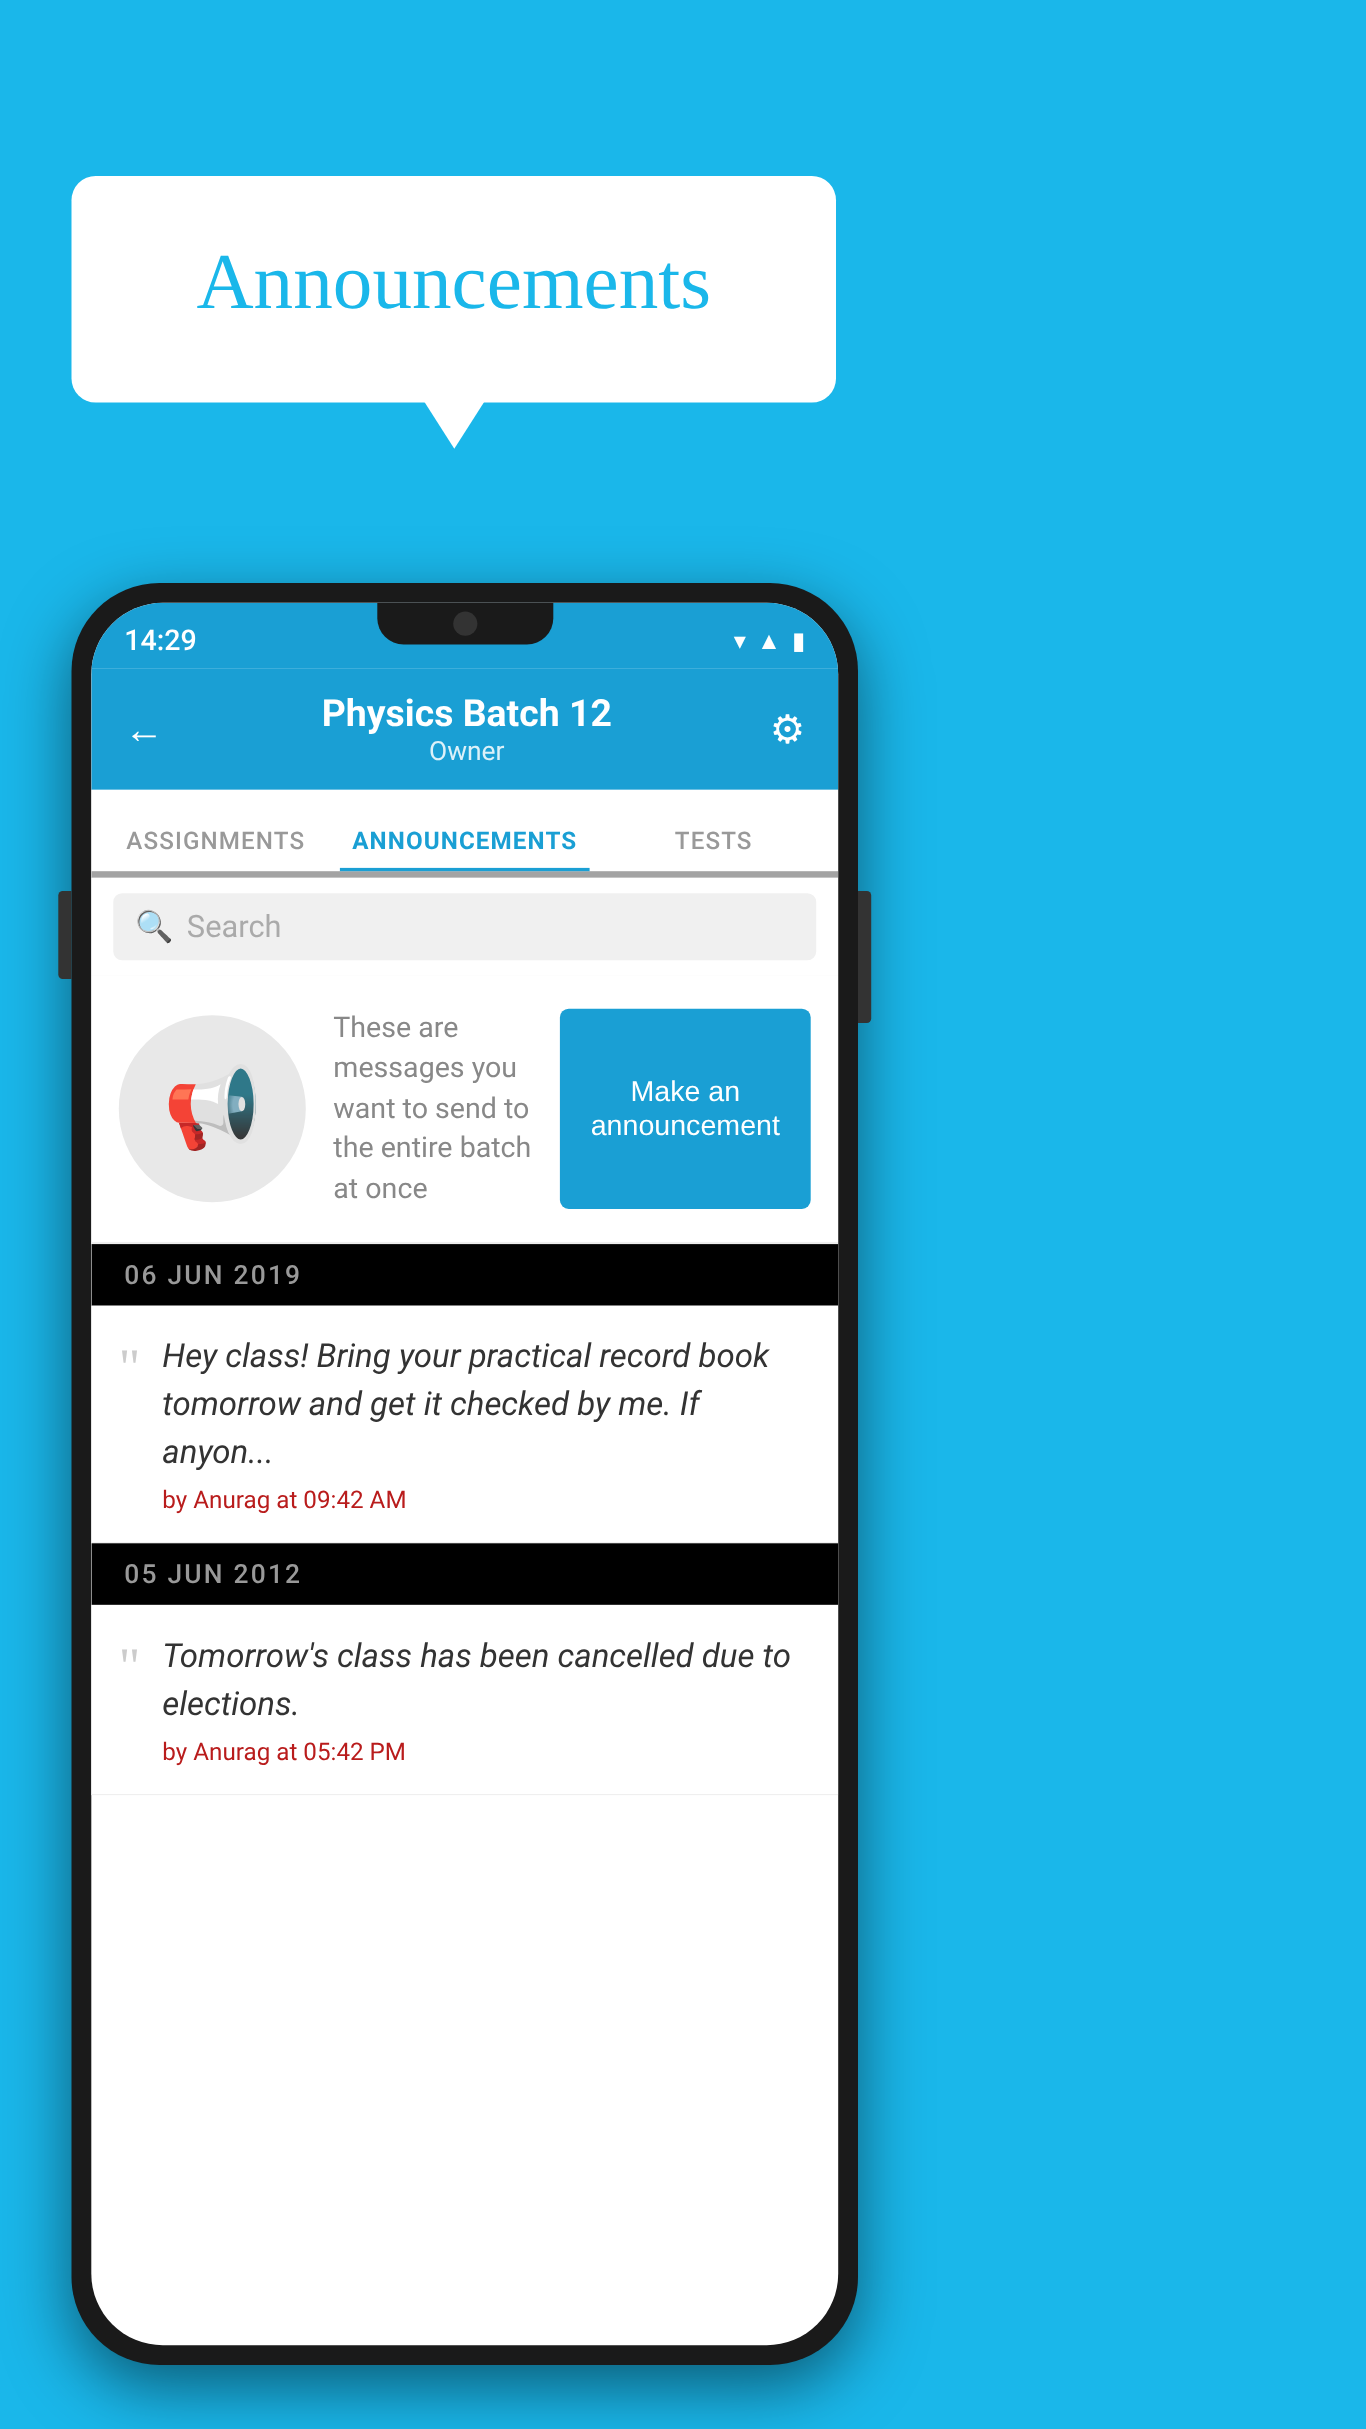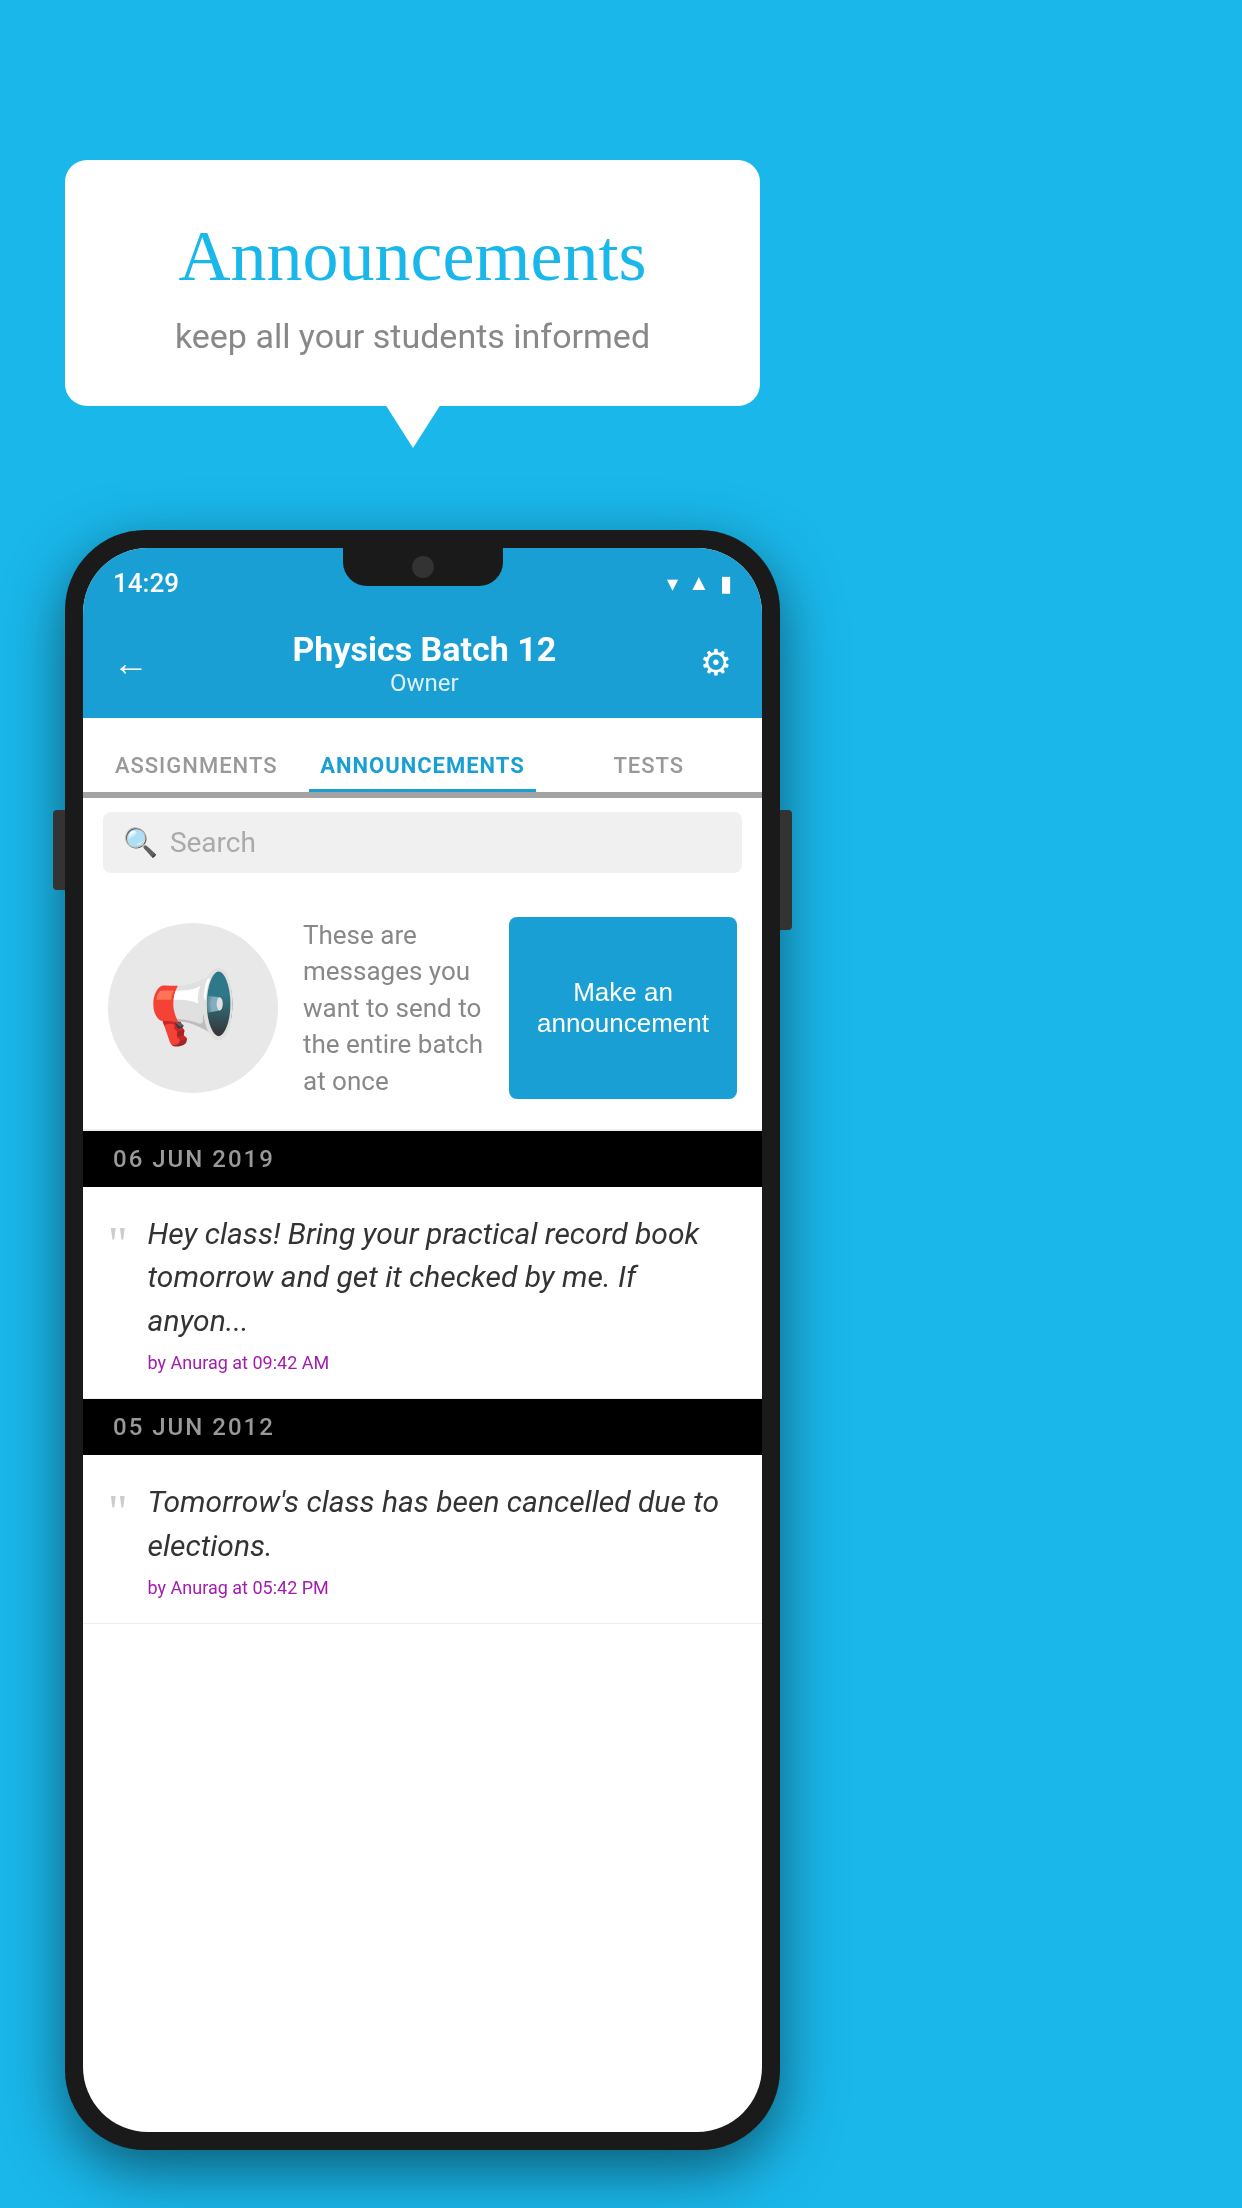--- a/index.html
+++ b/index.html
@@ -353,31 +353,30 @@
 
     .announcement-text {
       font-size: 30px;
       color: #333;
       font-style: italic;
       line-height: 1.45;
       margin-bottom: 10px;
     }
 
     .announcement-meta {
-      font-size: 18px;
-      color: #a21caf;
+      font-size: 22px;
+      color: #b91c1c;
     }
   </style>
 </head>
 <body>
 
 <div class="speech-bubble-wrapper">
   <div class="speech-bubble">
     <div class="speech-bubble-title">Announcements</div>
-    <div class="speech-bubble-subtitle">keep all your students informed</div>
   </div>
 </div>
 
 <div class="phone-wrapper">
   <div class="phone-outer">
     <div class="phone-inner">
 
       <div class="notch">
         <div class="camera-dot"></div>
       </div>

